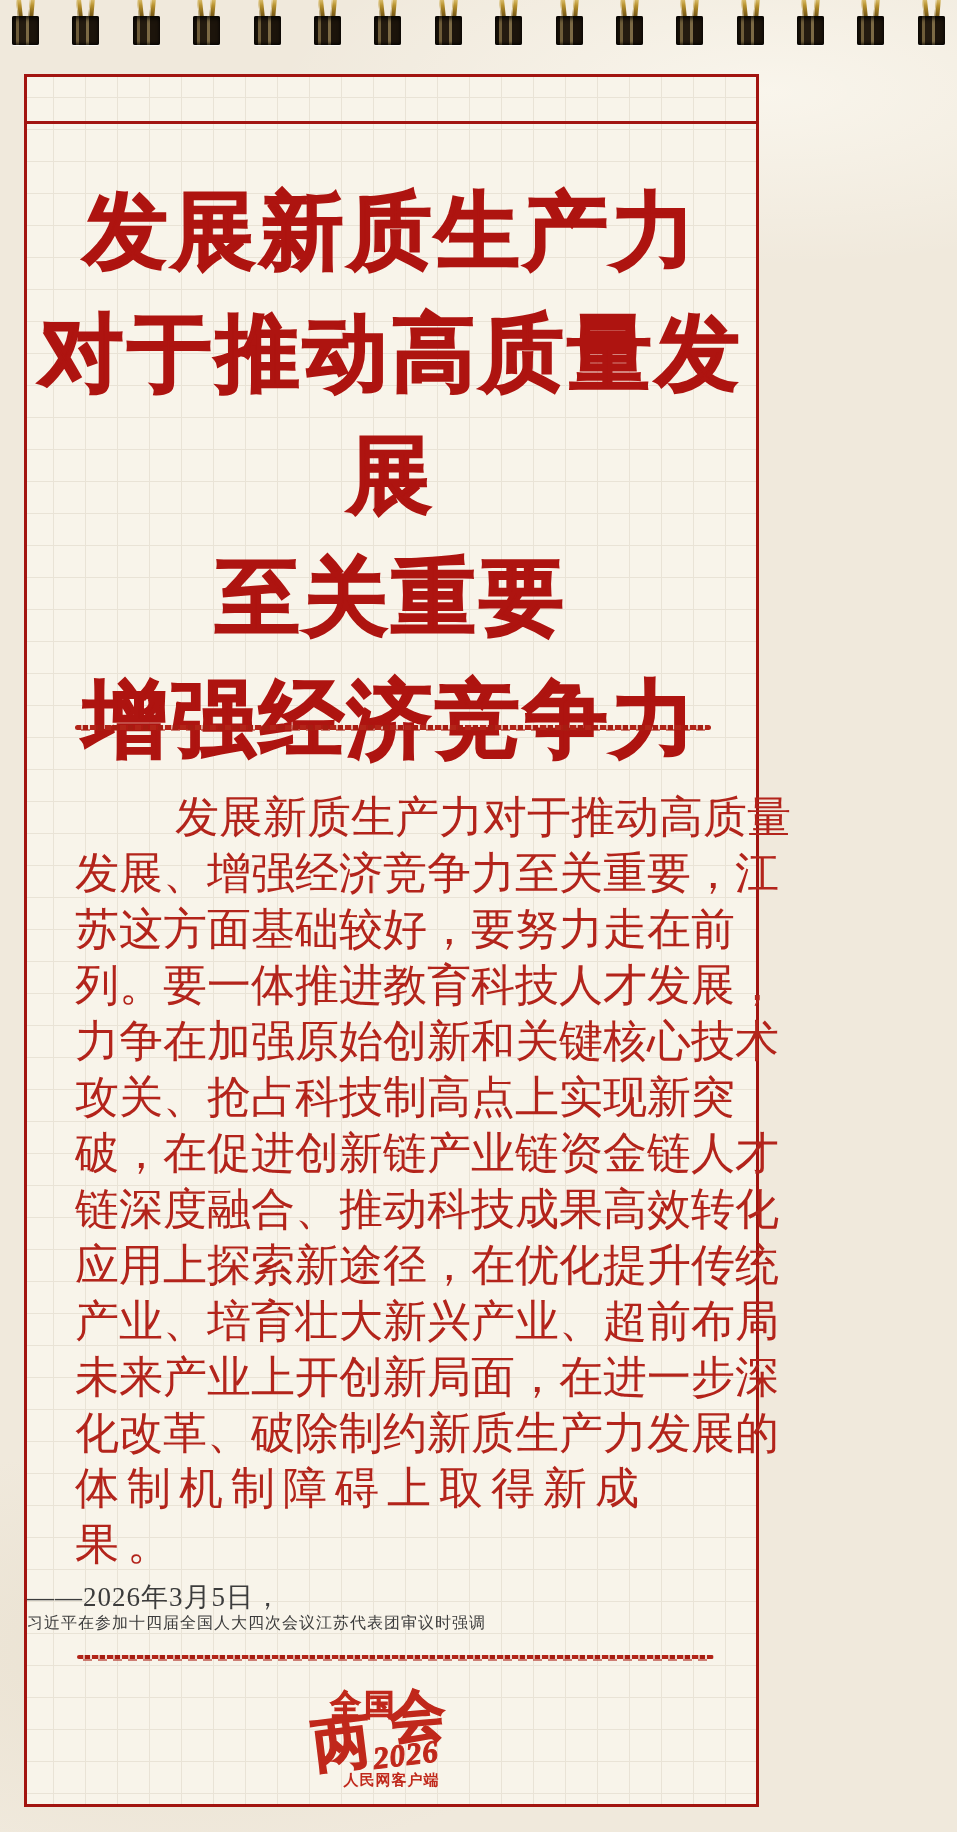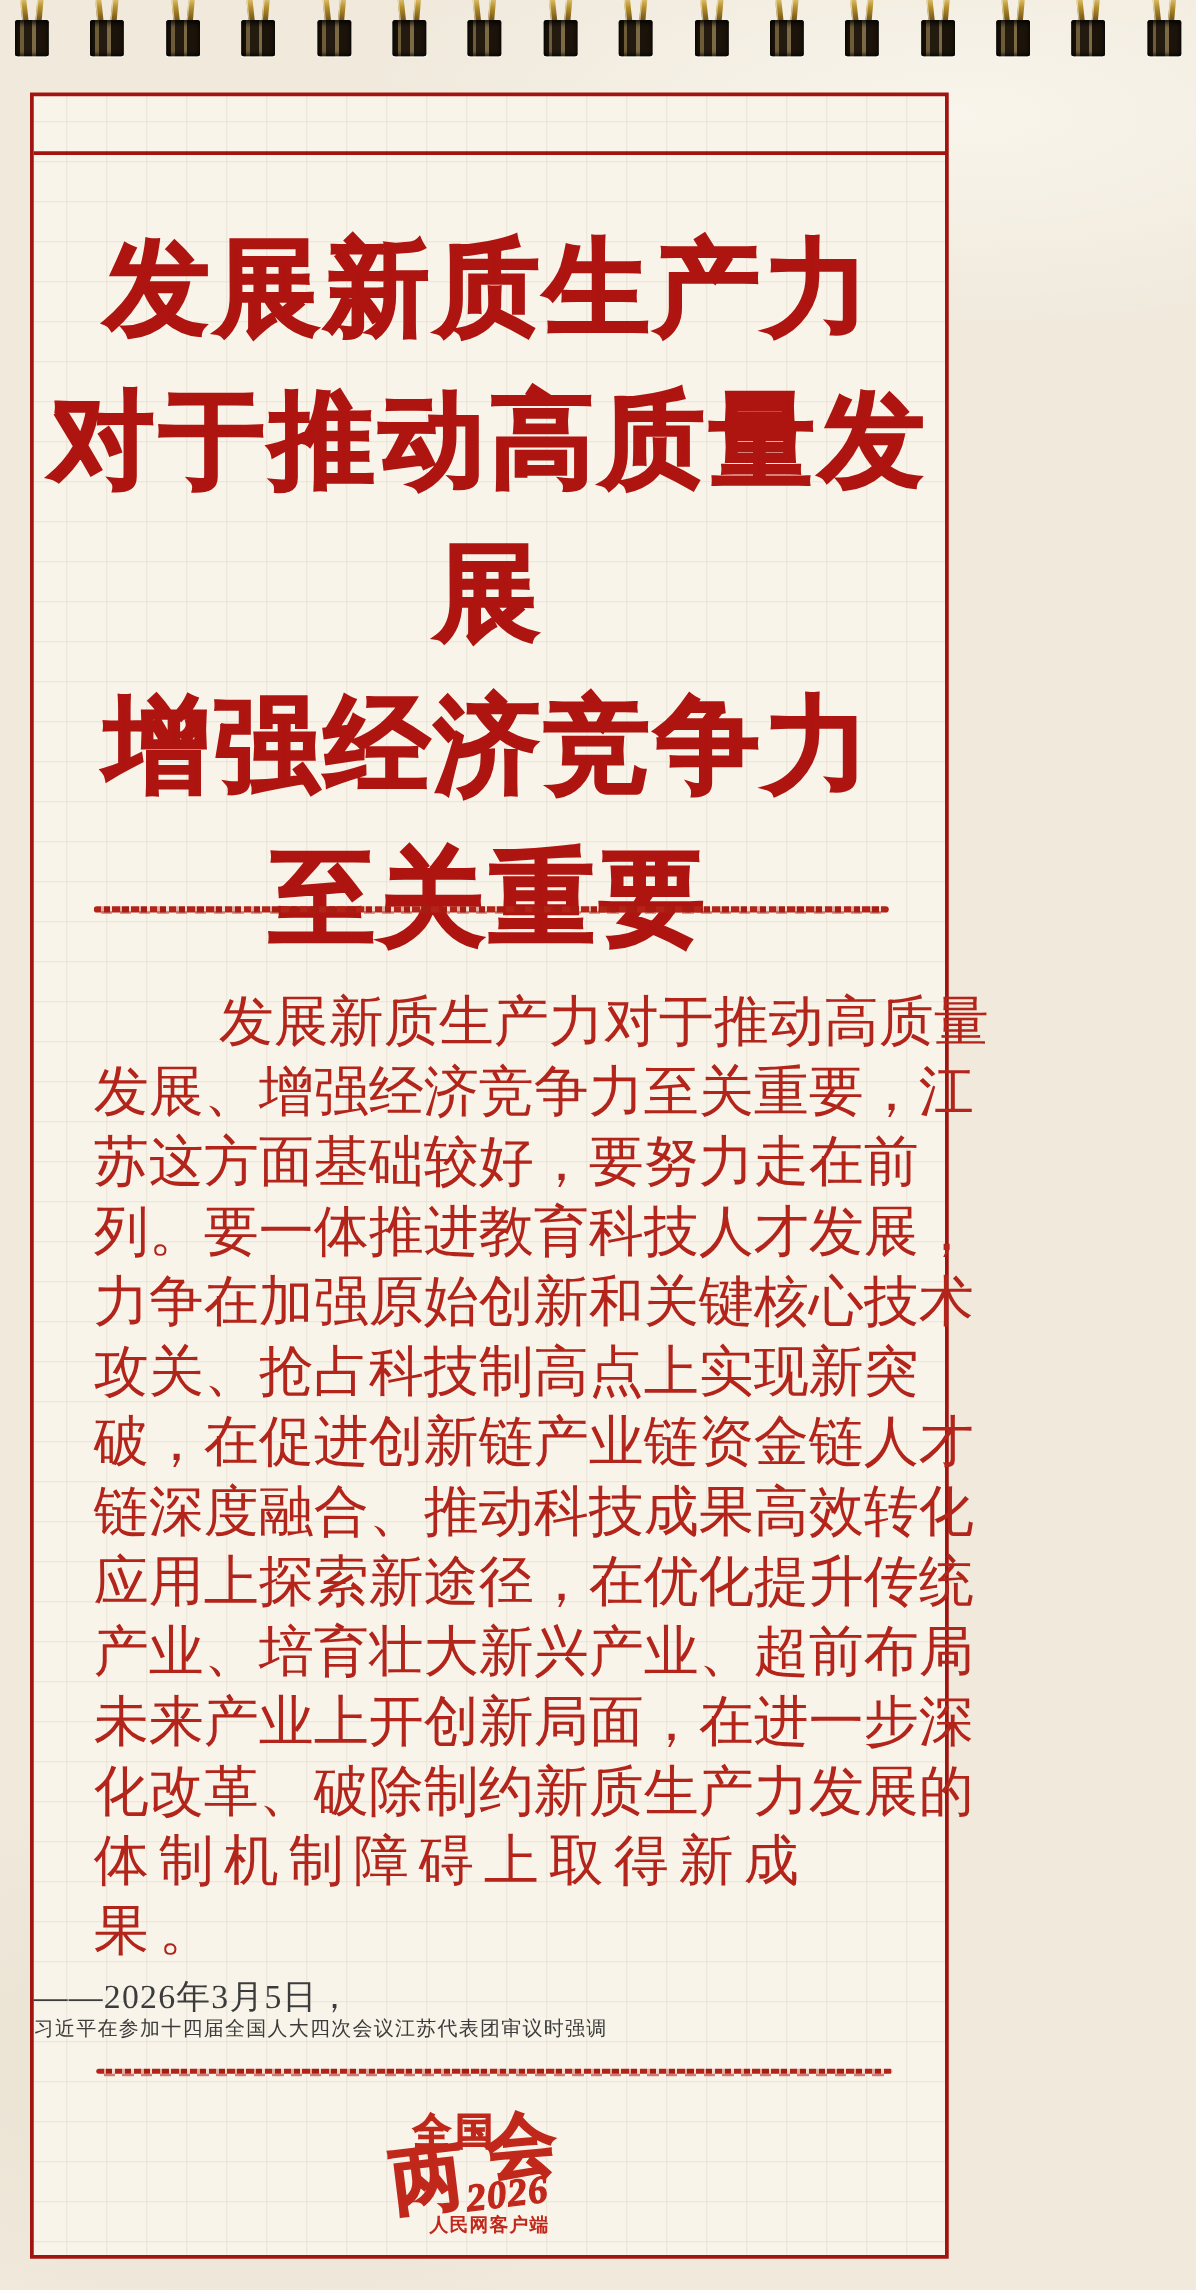--- a/index.html
+++ b/index.html
@@ -145,22 +145,22 @@
       <b class="hole"></b>
     </div>
   </div>
 
 <div class="frame">
   <div class="top-band"></div>
 
   <div class="title">
     <div>发展新质生产力</div>
     <div>对于推动高质量发展</div>
+    <div>至关重要</div>
     <div>增强经济竞争力</div>
-    <div>至关重要</div>
   </div>
 
   <div class="rough divider-title"></div>
 
   <div class="bodytext" id="bodytext">
       <div class="body-line indent">
         <span>发</span>
         <span>展</span>
         <span>新</span>
         <span>质</span>

